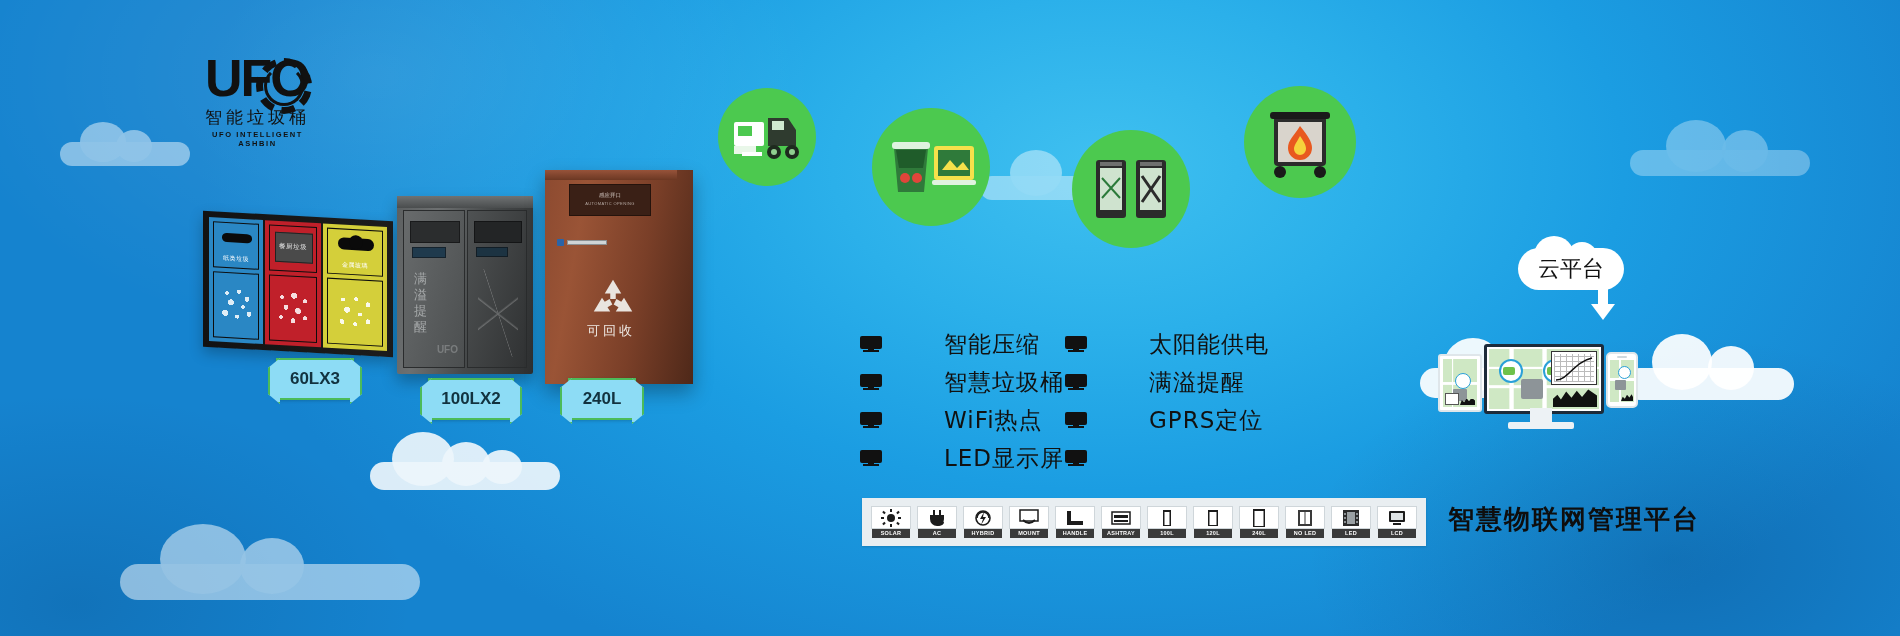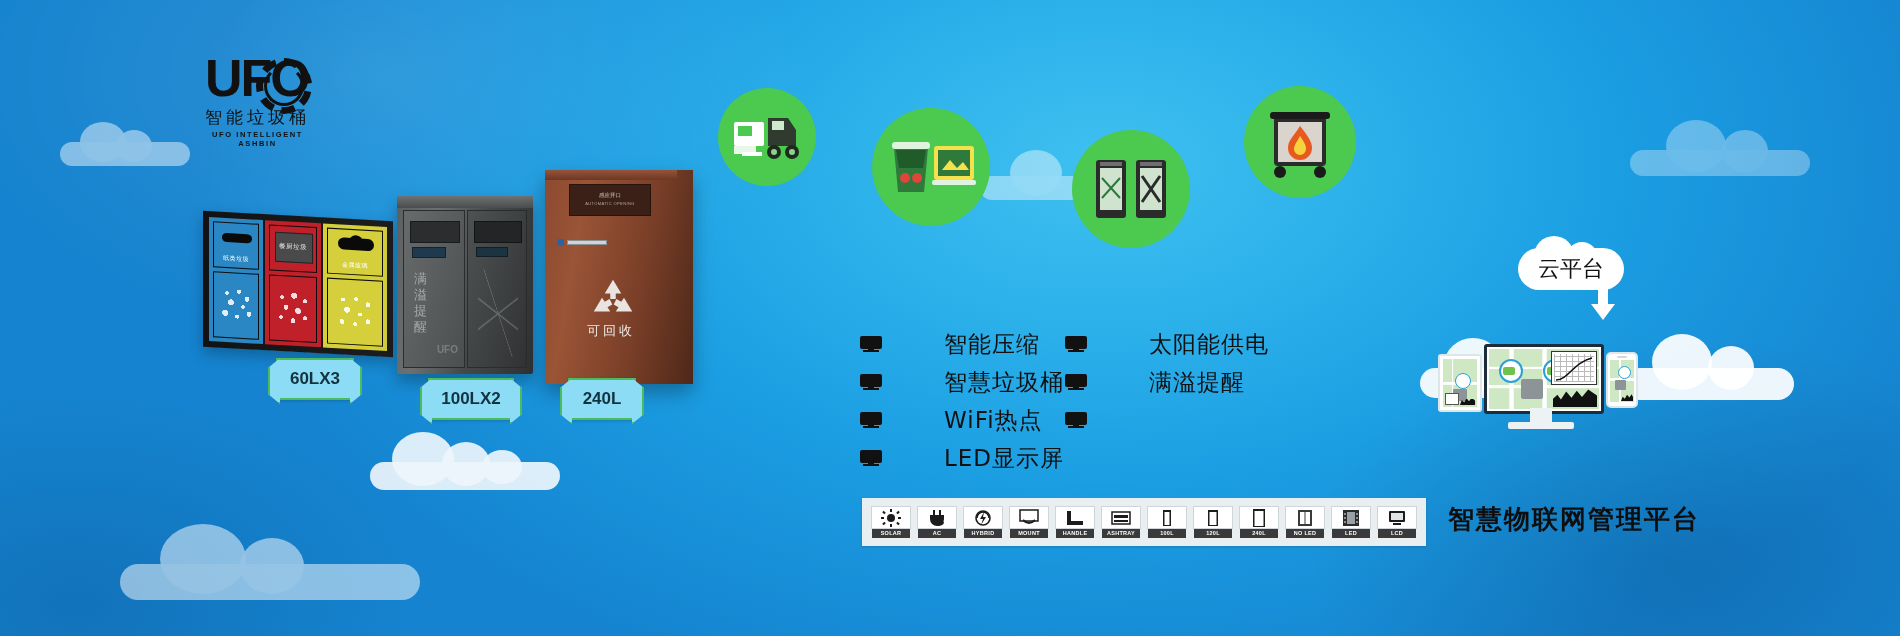--- a/index.html
+++ b/index.html
@@ -341,20 +341,28 @@
             <i class="base"></i>
           </span>
         <span class="flabel">满溢提醒</span>
       </div>
       <div class="frow">
         <span class="fbullet">
             <i class="scr"></i>
             <i class="std"></i>
             <i class="base"></i>
           </span>
+        <span class="flabel">GPRS定位</span>
+      </div>
+      <div class="frow">
+        <span class="fbullet">
+            <i class="scr"></i>
+            <i class="std"></i>
+            <i class="base"></i>
+          </span>
       </div>
     </div>
   </div>
 
   <div id="strip">
     <div class="sicon">
       <div class="box">
         <svg viewBox="0 0 30 20" width="30" height="20">
             <g fill="#1c1c1c">
               <circle cx="15" cy="10" r="4"></circle>

